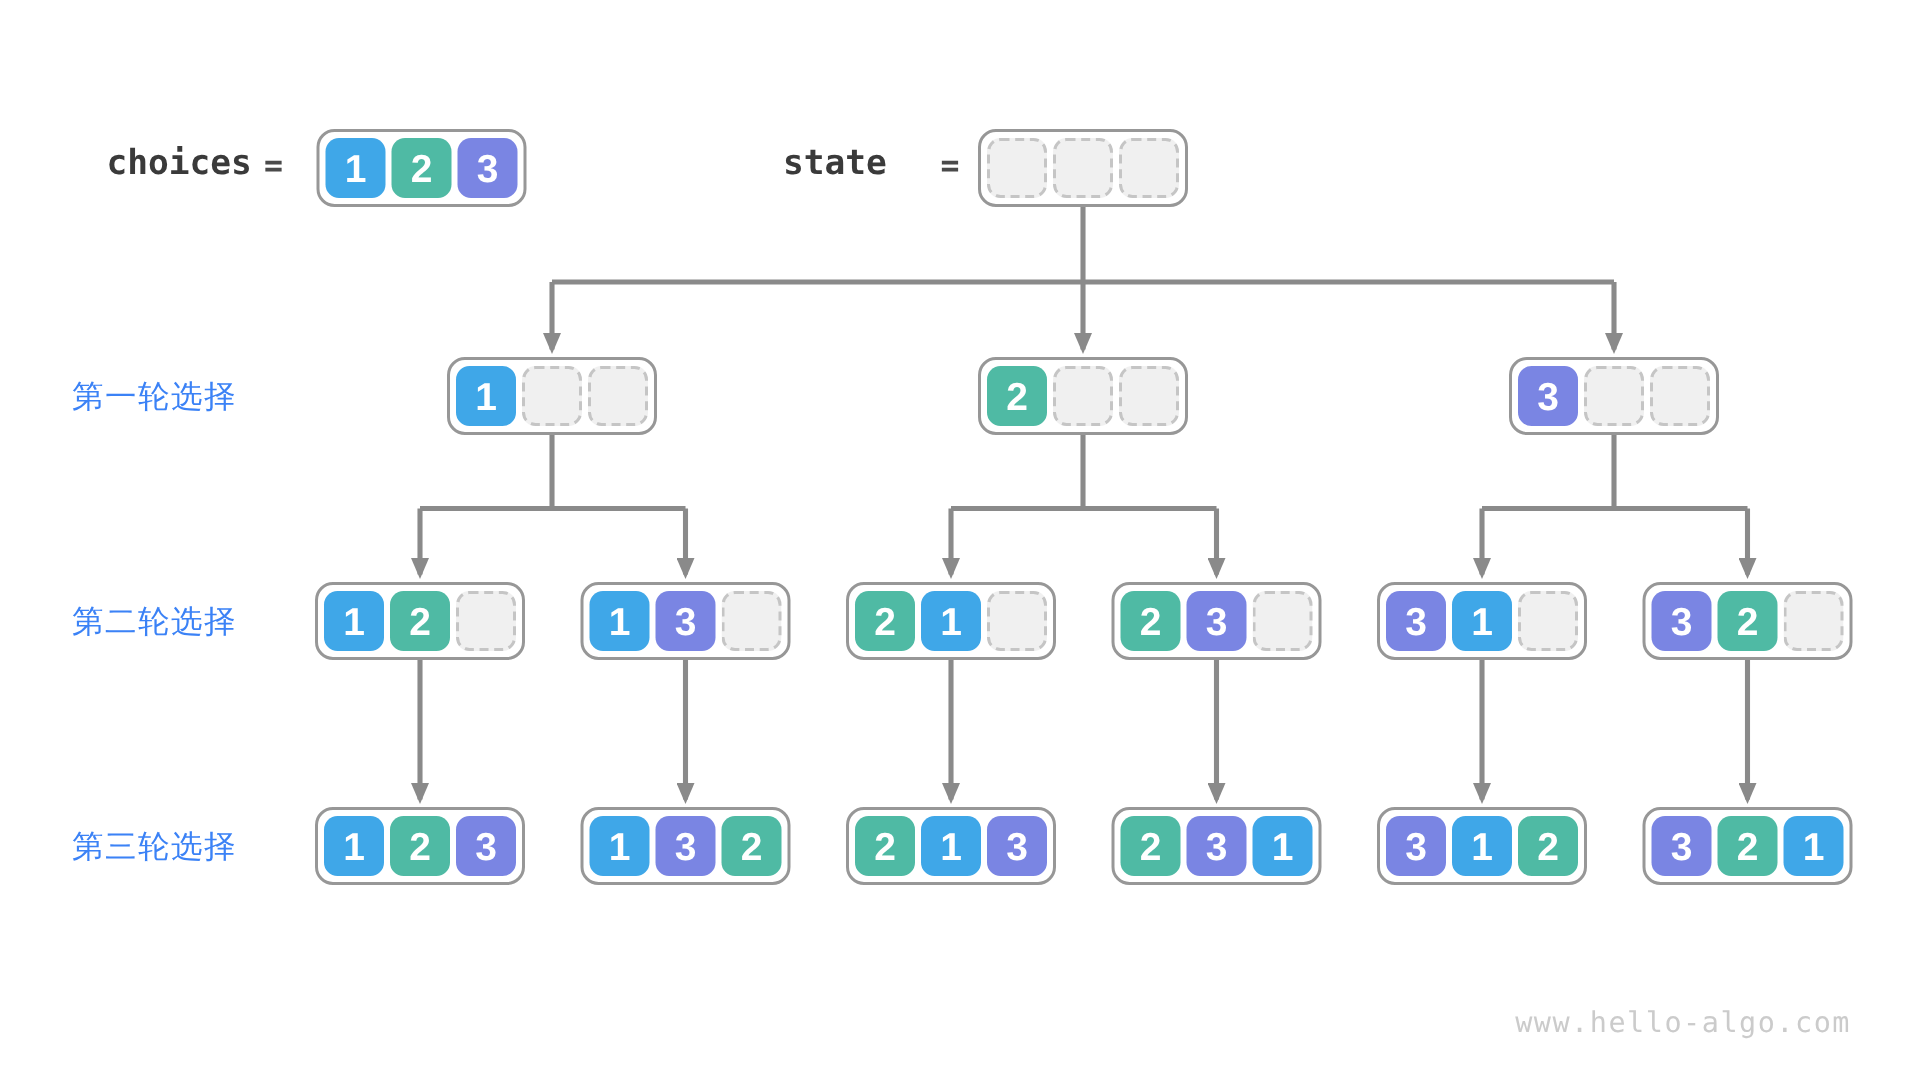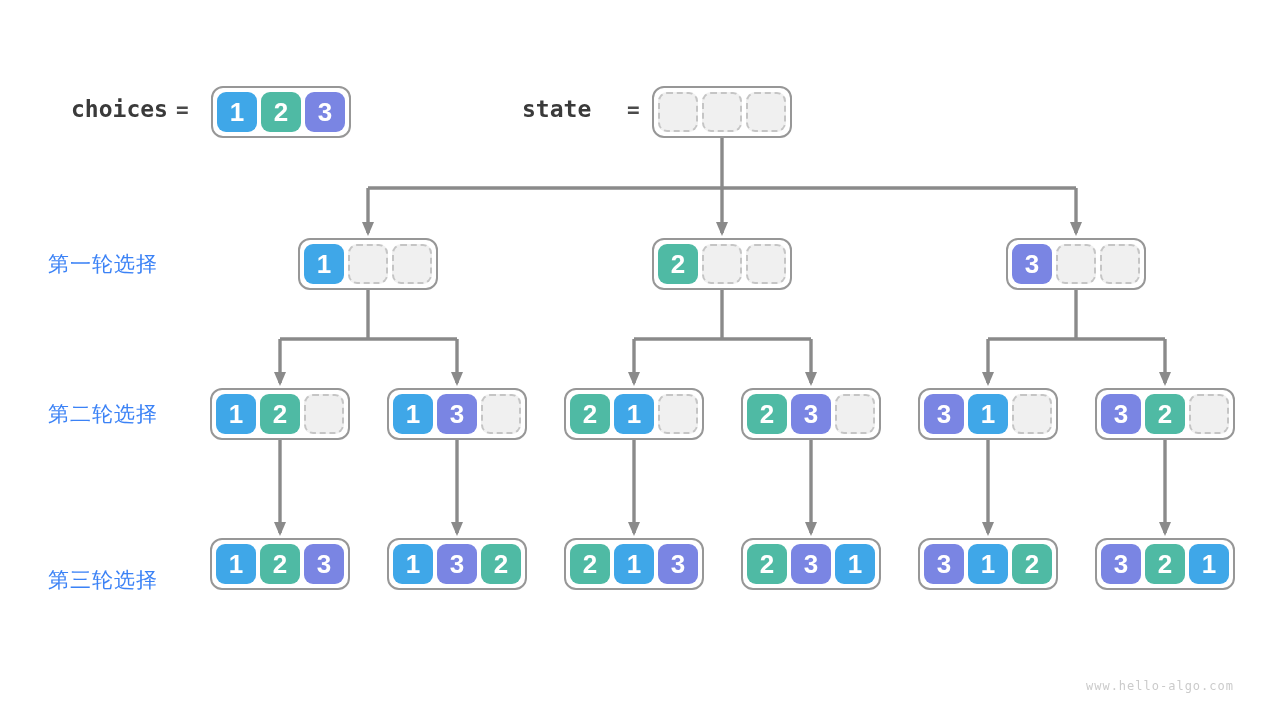--- a/index.html
+++ b/index.html
@@ -30,21 +30,21 @@
     display:flex;align-items:center;justify-content:center;
     font-size:26px;font-weight:600;color:#ffffff;
     font-family:"Liberation Sans", sans-serif;
   }
   .cell.empty{
     background:#f0f0f0;border:2px dashed #c5c5c5;
   }
   .watermark{
     position:absolute;right:46px;bottom:27px;
     font-family:"DejaVu Sans Mono","Liberation Mono",monospace;
-    font-size:12px;color:#cbcbcb;letter-spacing:1px;
+    font-size:19px;color:#cbcbcb;letter-spacing:1px;
   }
 </style>
 </head>
 <body>
 
 <div class="canvas">
 
   <svg id="connectors" width="1280" height="720" viewBox="0 0 1280 720">
       <defs>
         <marker id="arw" markerUnits="userSpaceOnUse" markerWidth="14" markerHeight="12" refX="11" refY="6" orient="auto">
@@ -77,21 +77,21 @@
     </svg>
 
   <span class="mono-label" style="left:71px;top:96px;">choices</span>
   <span class="equals" style="left:176px;top:98px;">=</span>
 
   <span class="mono-label" style="left:522px;top:96px;">state</span>
   <span class="equals" style="left:627px;top:98px;">=</span>
 
   <div class="row-label" style="top:250px;">第一轮选择</div>
   <div class="row-label" style="top:400px;">第二轮选择</div>
-  <div class="row-label" style="top:550px;margin-top:16px;">第三轮选择</div>
+  <div class="row-label" style="top:550px;">第三轮选择</div>
 
   <div id="boxes">
       <div class="abox" style="left: 211px; top: 86px;">
         <div class="cell" style="background: rgb(63, 167, 232);">1</div>
         <div class="cell" style="background: rgb(79, 186, 164);">2</div>
         <div class="cell" style="background: rgb(122, 133, 227);">3</div>
       </div>
       <div class="abox" style="left: 652px; top: 86px;">
         <div class="cell empty"></div>
         <div class="cell empty"></div>

